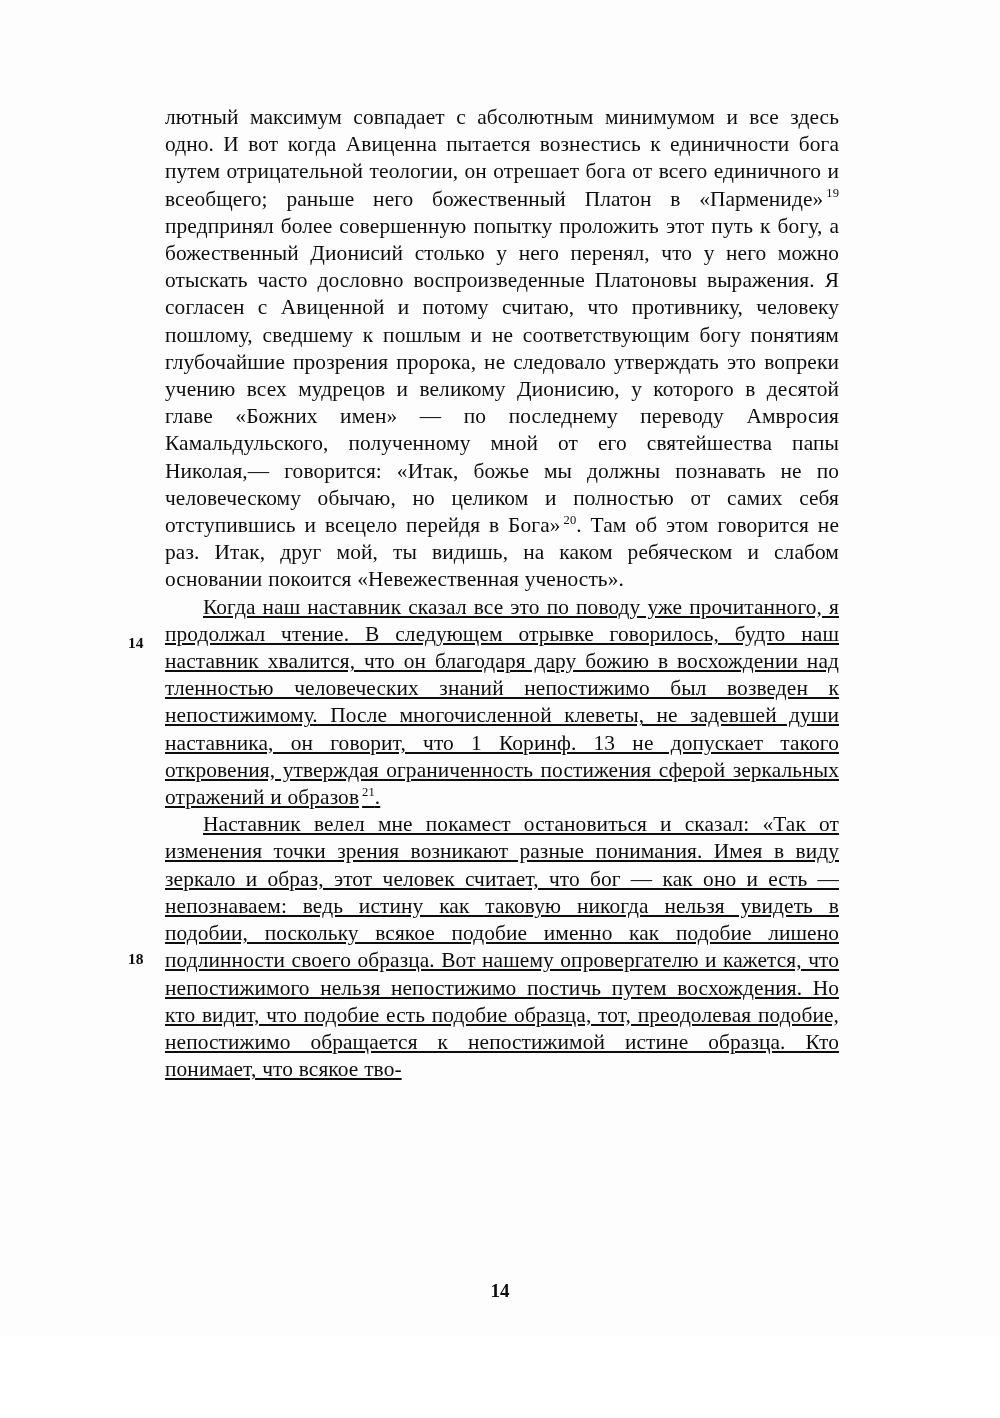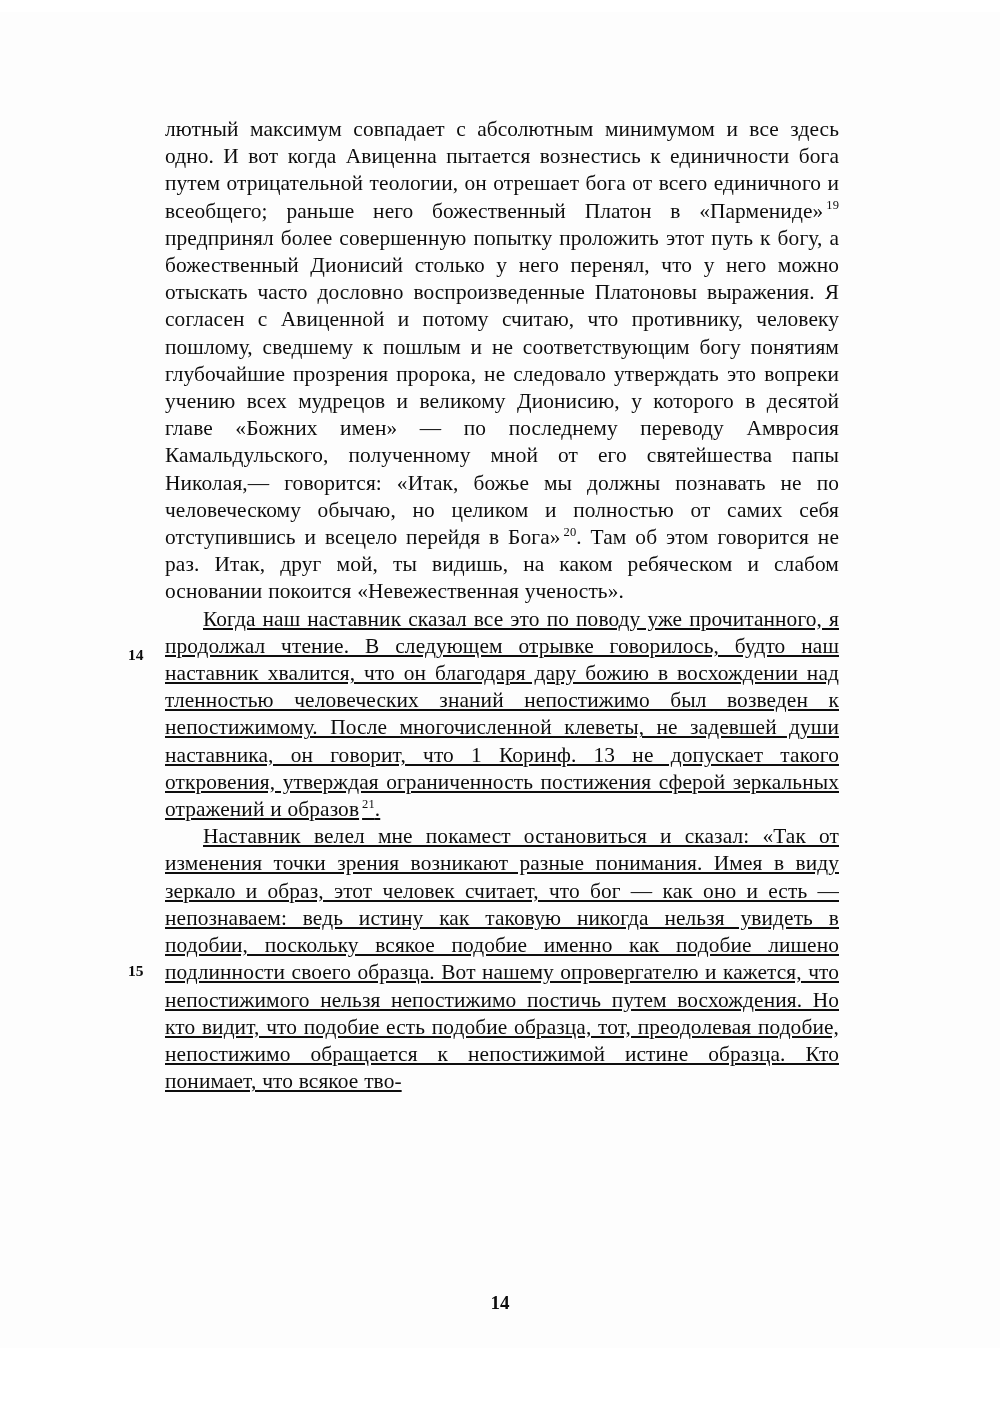--- a/index.html
+++ b/index.html
@@ -9,21 +9,20 @@
     background: #ffffff;
   }
   .page {
     position: relative;
     width: 1000px;
     height: 1336px;
     background: #fdfdfd;
     overflow: hidden;
     font-family: "Liberation Serif", "DejaVu Serif", serif;
     color: #0d0d0d;
-    margin-top: 12px;
   }
 
   
   .text-column {
     position: absolute;
     left: 165px;
     top: 104px;
     width: 674px;
   }
 
@@ -87,17 +86,17 @@
 
 <div class="page">
 
   <div class="text-column">
     <p class="para">лютный максимум совпадает с абсолютным минимумом и все здесь одно. И вот когда Авиценна пытается вознестись к единичности бога путем отрицательной теологии, он отрешает бога от всего единичного и всеобщего; раньше него божественный Платон в «Пармениде»<sup class="note">19</sup> предпринял более совершенную попытку проложить этот путь к богу, а божественный Дионисий столько у него перенял, что у него можно отыскать часто дословно воспроизведенные Платоновы выражения. Я согласен с Авиценной и потому считаю, что противнику, человеку пошлому, сведшему к пошлым и не соответствующим богу понятиям глубочайшие прозрения пророка, не следовало утверждать это вопреки учению всех мудрецов и великому Дионисию, у которого в десятой главе «Божних имен» — по последнему переводу Амвросия Камальдульского, полученному мной от его святейшества папы Николая,— говорится: «Итак, божье мы должны познавать не по человеческому обычаю, но целиком и полностью от самих себя отступившись и всецело перейдя в Бога»<sup class="note">20</sup>. Там об этом говорится не раз. Итак, друг мой, ты видишь, на каком ребяческом и слабом основании покоится «Невежественная ученость».</p>
     <p class="para indent">Когда наш наставник сказал все это по поводу уже прочитанного, я продолжал чтение. В следующем отрывке говорилось, будто наш наставник хвалится, что он благодаря дару божию в восхождении над тленностью человеческих знаний непостижимо был возведен к непостижимому. После многочисленной клеветы, не задевшей души наставника, он говорит, что 1 Коринф. 13 не допускает такого откровения, утверждая ограниченность постижения сферой зеркальных отражений и образов<sup class="note">21</sup>.</p>
     <p class="para indent">Наставник велел мне покамест остановиться и сказал: «Так от изменения точки зрения возникают разные понимания. Имея в виду зеркало и образ, этот человек считает, что бог — как оно и есть — непознаваем: ведь истину как таковую никогда нельзя увидеть в подобии, поскольку всякое подобие именно как подобие лишено подлинности своего образца. Вот нашему опровергателю и кажется, что непостижимого нельзя непостижимо постичь путем восхождения. Но кто видит, что подобие есть подобие образца, тот, преодолевая подобие, непостижимо обращается к непостижимой истине образца. Кто понимает, что всякое тво-</p>
   </div>
 
   <div class="margin-num n14">14</div>
-  <div class="margin-num n15">15</div>
+  <div class="margin-num n15">18</div>
 
   <div class="folio">14</div>
 
 </div>
 
 </body></html>

